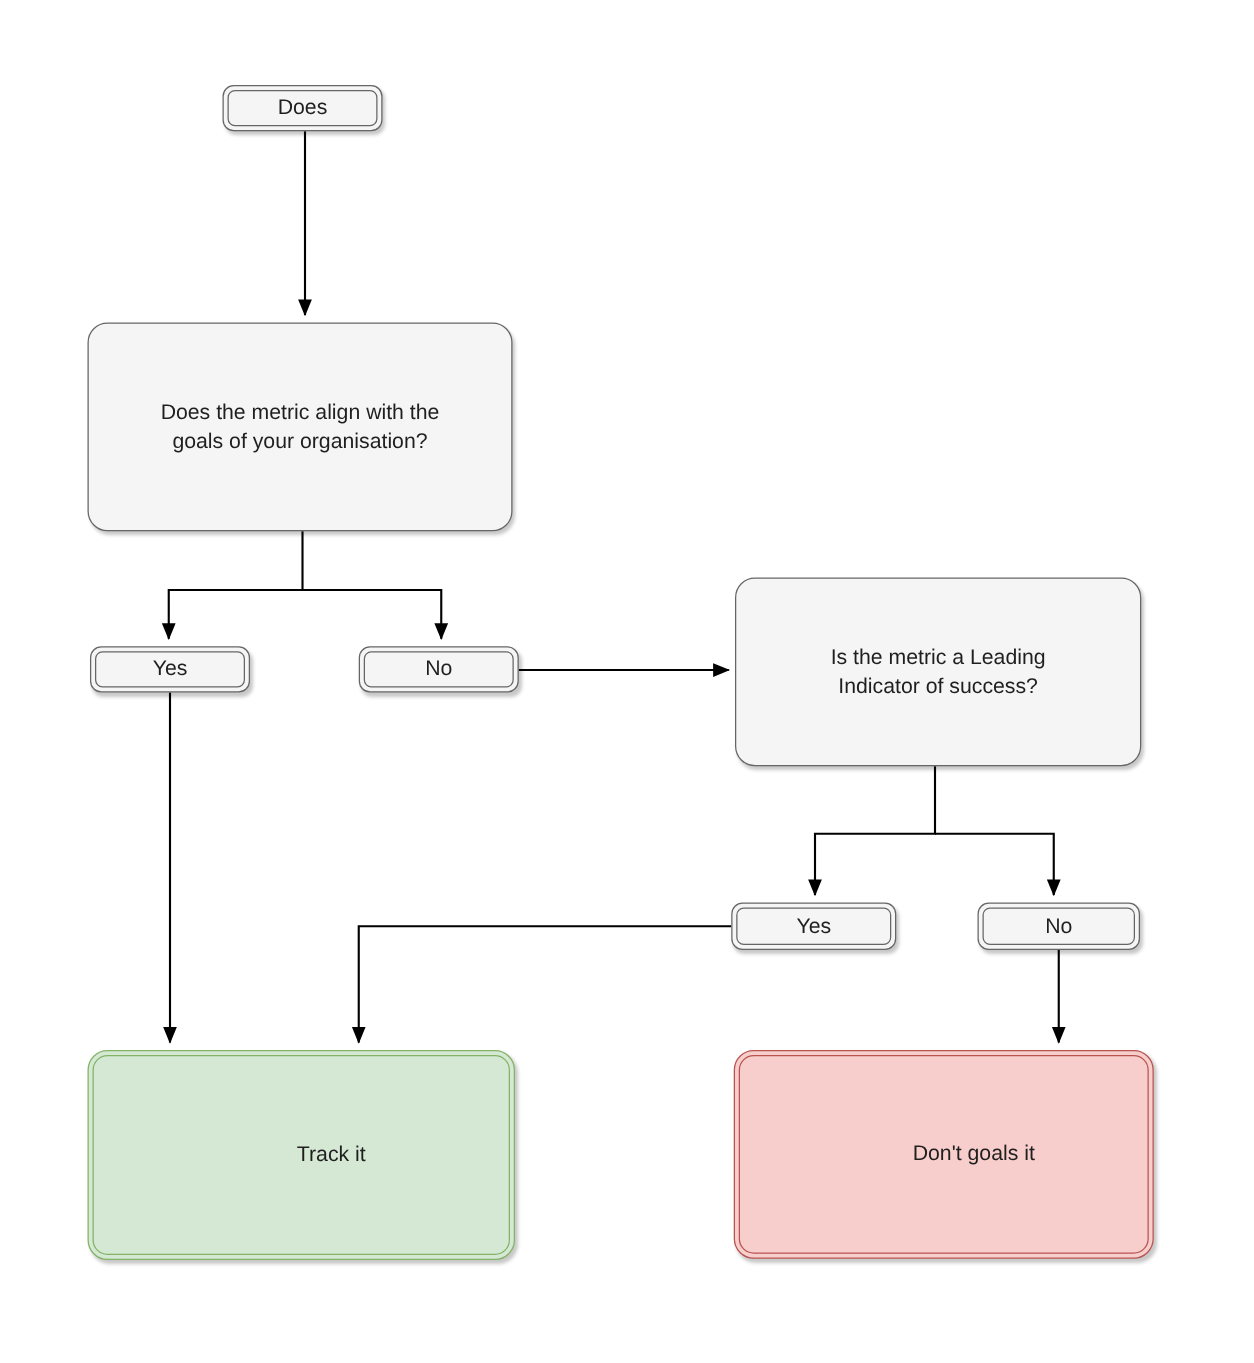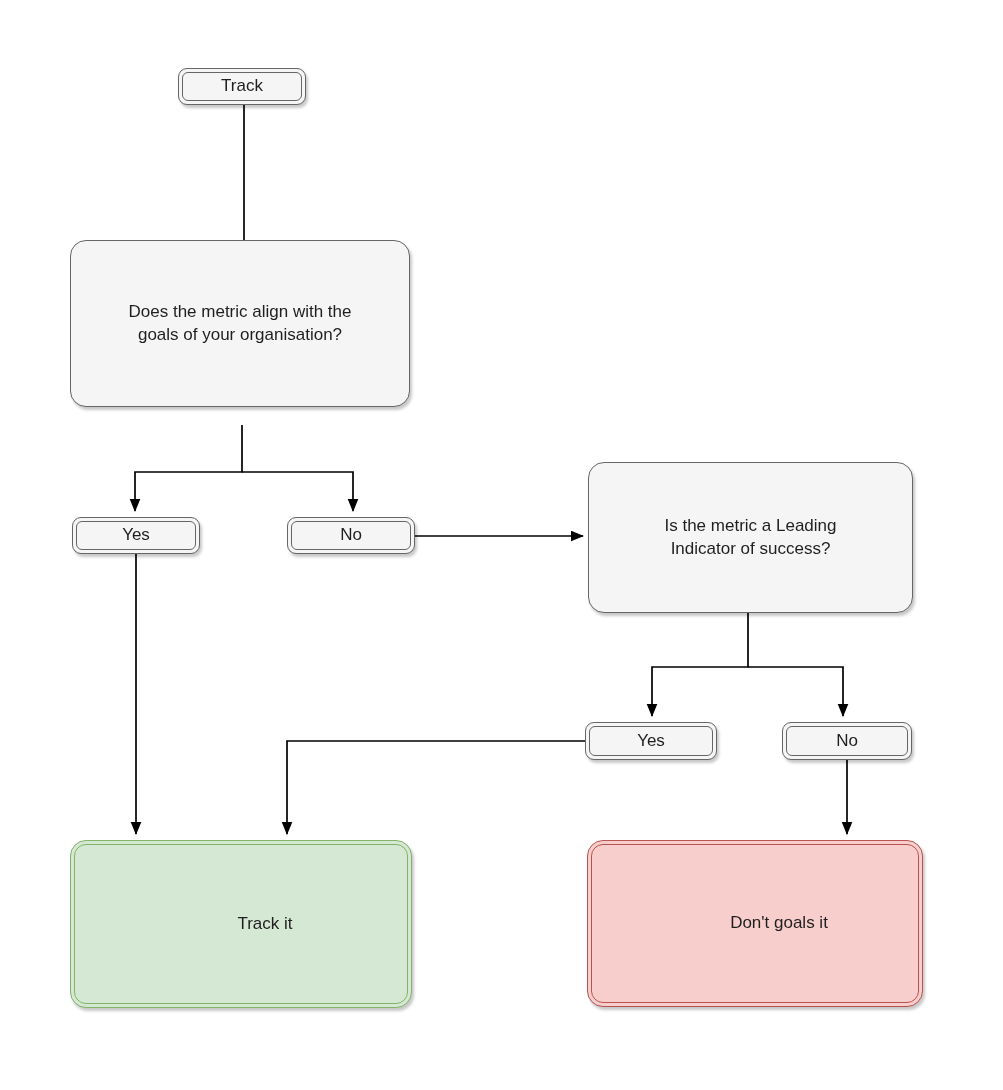--- a/index.html
+++ b/index.html
@@ -116,25 +116,25 @@
     <path class="connector" d="M415,536 L583,536" marker-end="url(#arrow)"></path>
     <path class="connector" d="M748,613 L748,667 L652,667 L652,716" marker-end="url(#arrow)"></path>
     <path class="connector" d="M748,667 L843,667 L843,716" marker-end="url(#arrow)"></path>
     <path class="connector" d="M136,554 L136,834" marker-end="url(#arrow)"></path>
     <path class="connector" d="M585,741 L287,741 L287,834" marker-end="url(#arrow)"></path>
     <path class="connector" d="M847,760 L847,834" marker-end="url(#arrow)"></path>
   </svg>
 
   <div class="node term" style="left:178px; top:68px; width:128px; height:37px;">
     <div class="inner">
-      <span>Track</span>
+      <span>Does</span>
     </div>
   </div>
 
-  <div class="node decision" style="left:70px; top:240px; width:340px; height:167px;">
+  <div class="node decision" style="left:70px; top:258px; width:340px; height:167px;">
     <span class="w215">Does the metric align with the goals of your organisation?</span>
   </div>
 
   <div class="node term" style="left:72px; top:517px; width:128px; height:37px;">
     <div class="inner">
       <span>Yes</span>
     </div>
   </div>
 
   <div class="node term" style="left:287px; top:517px; width:128px; height:37px;">

